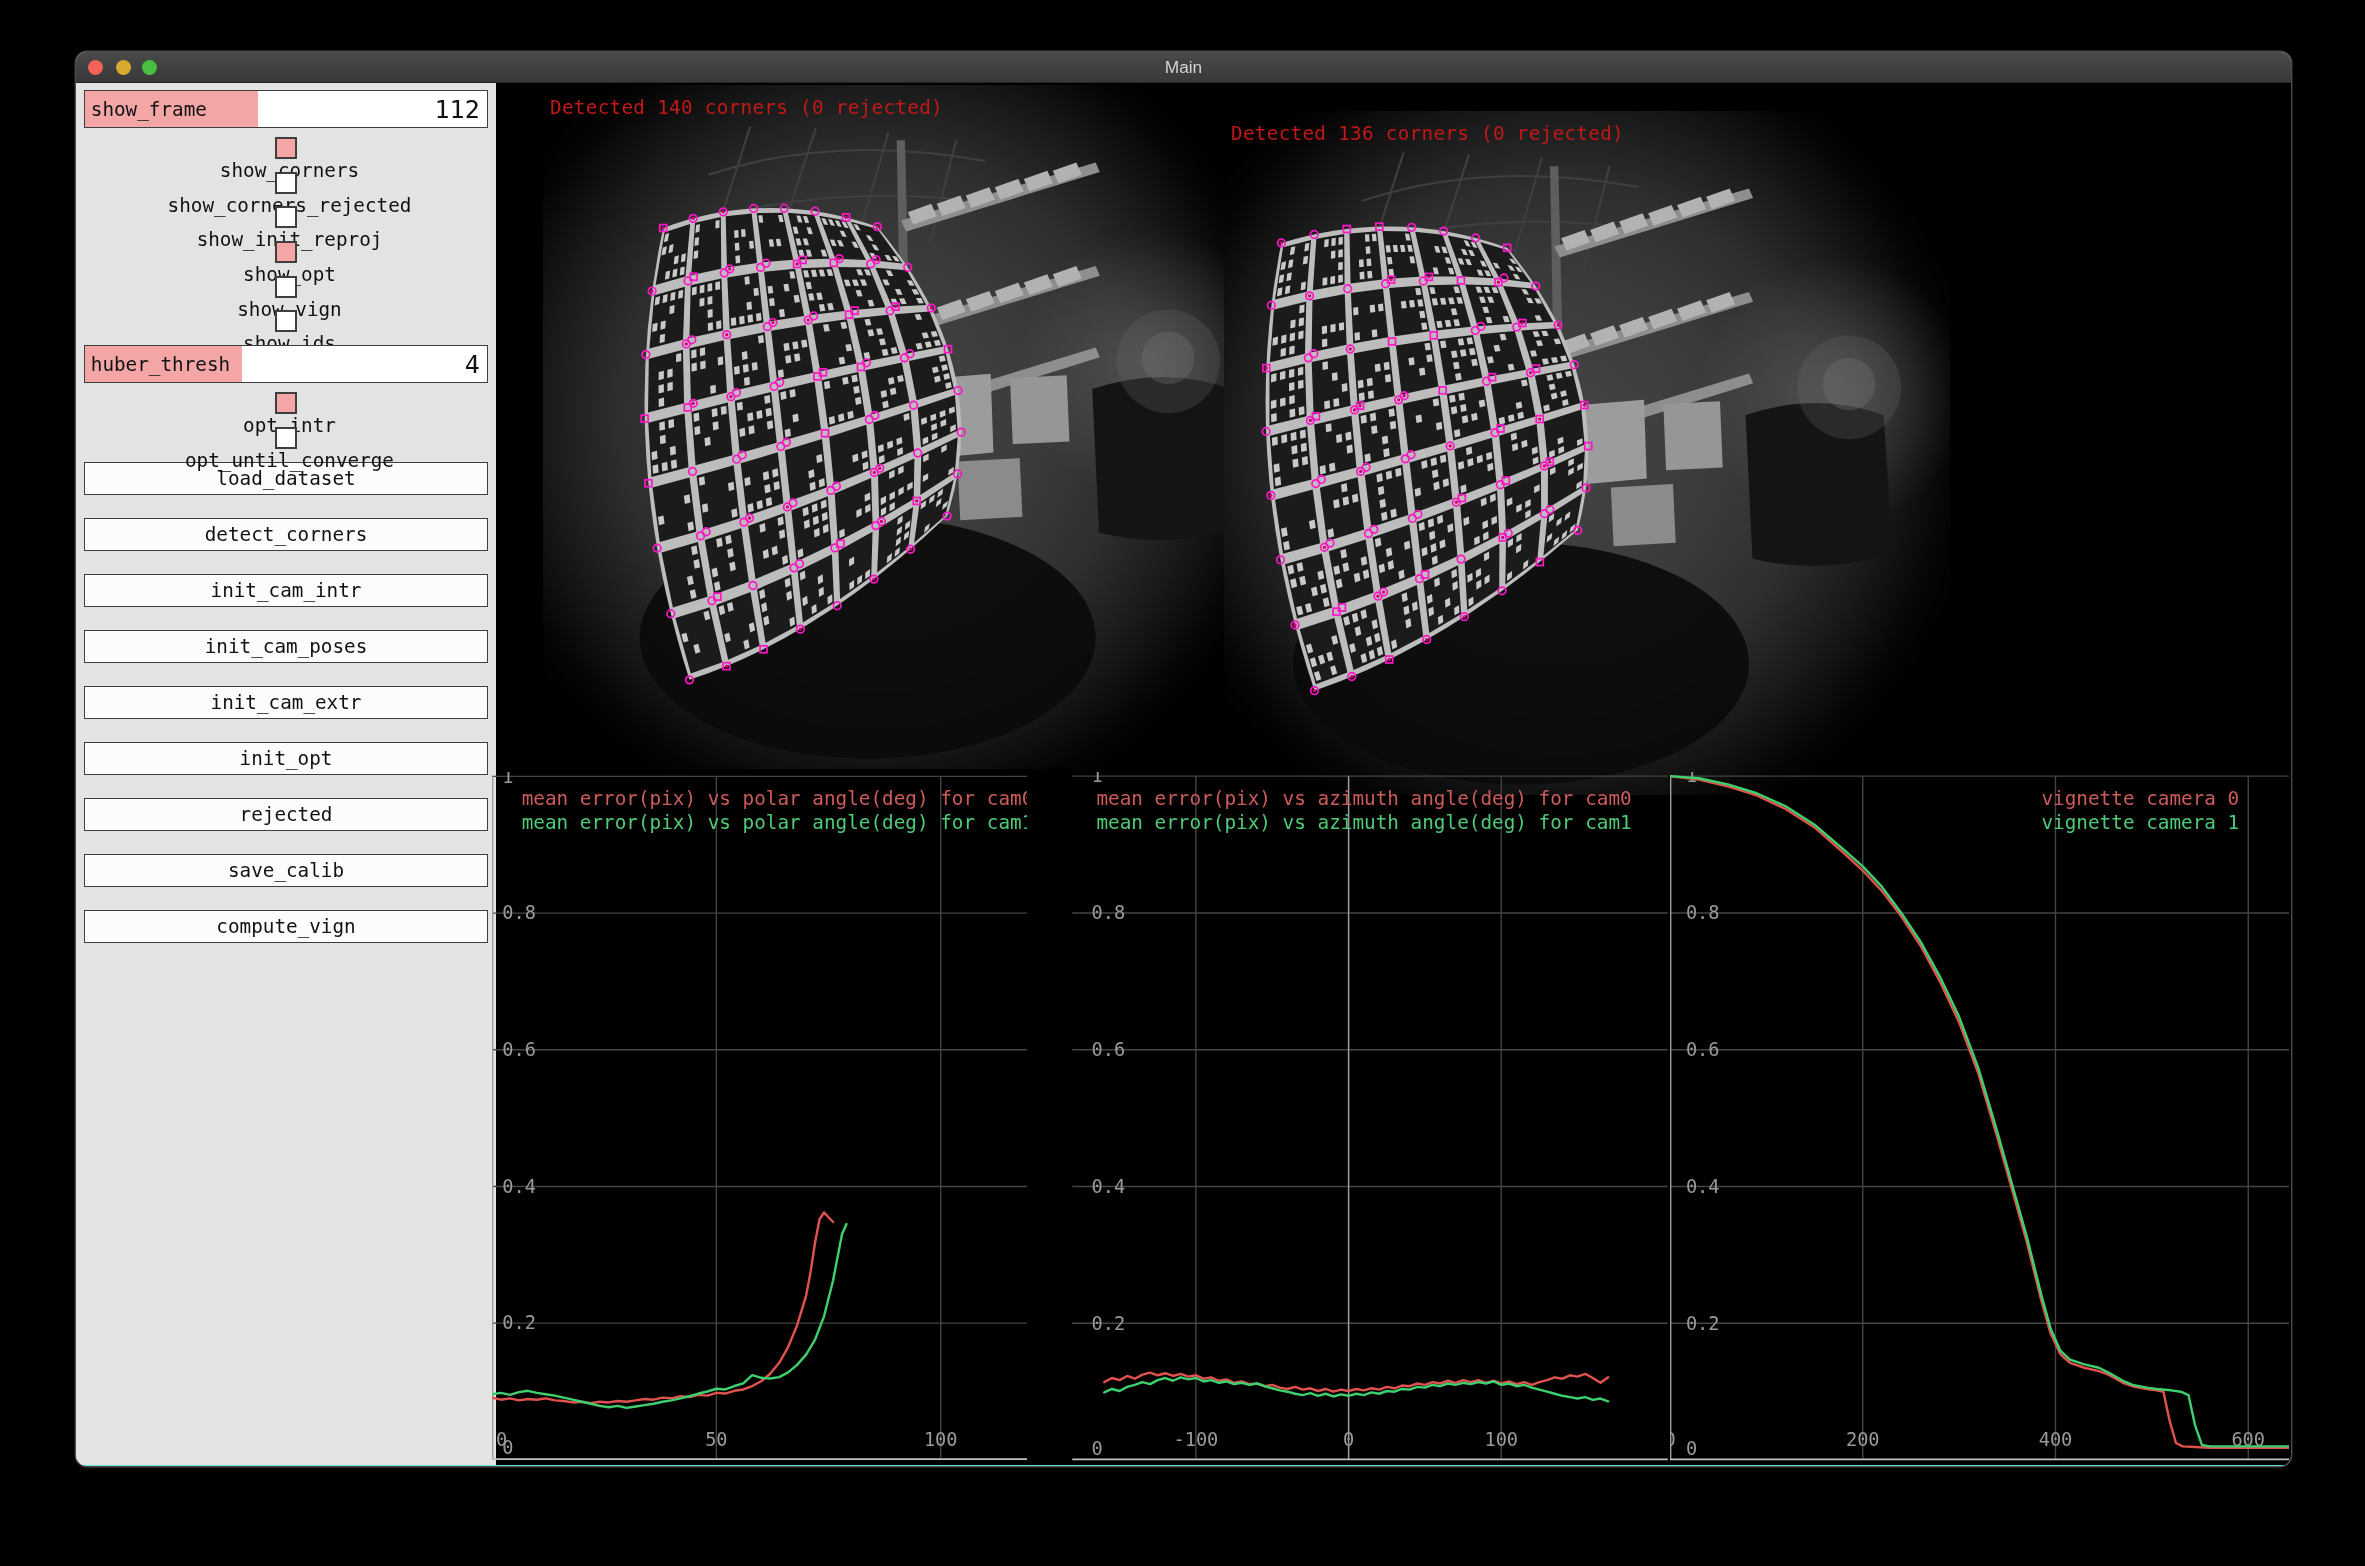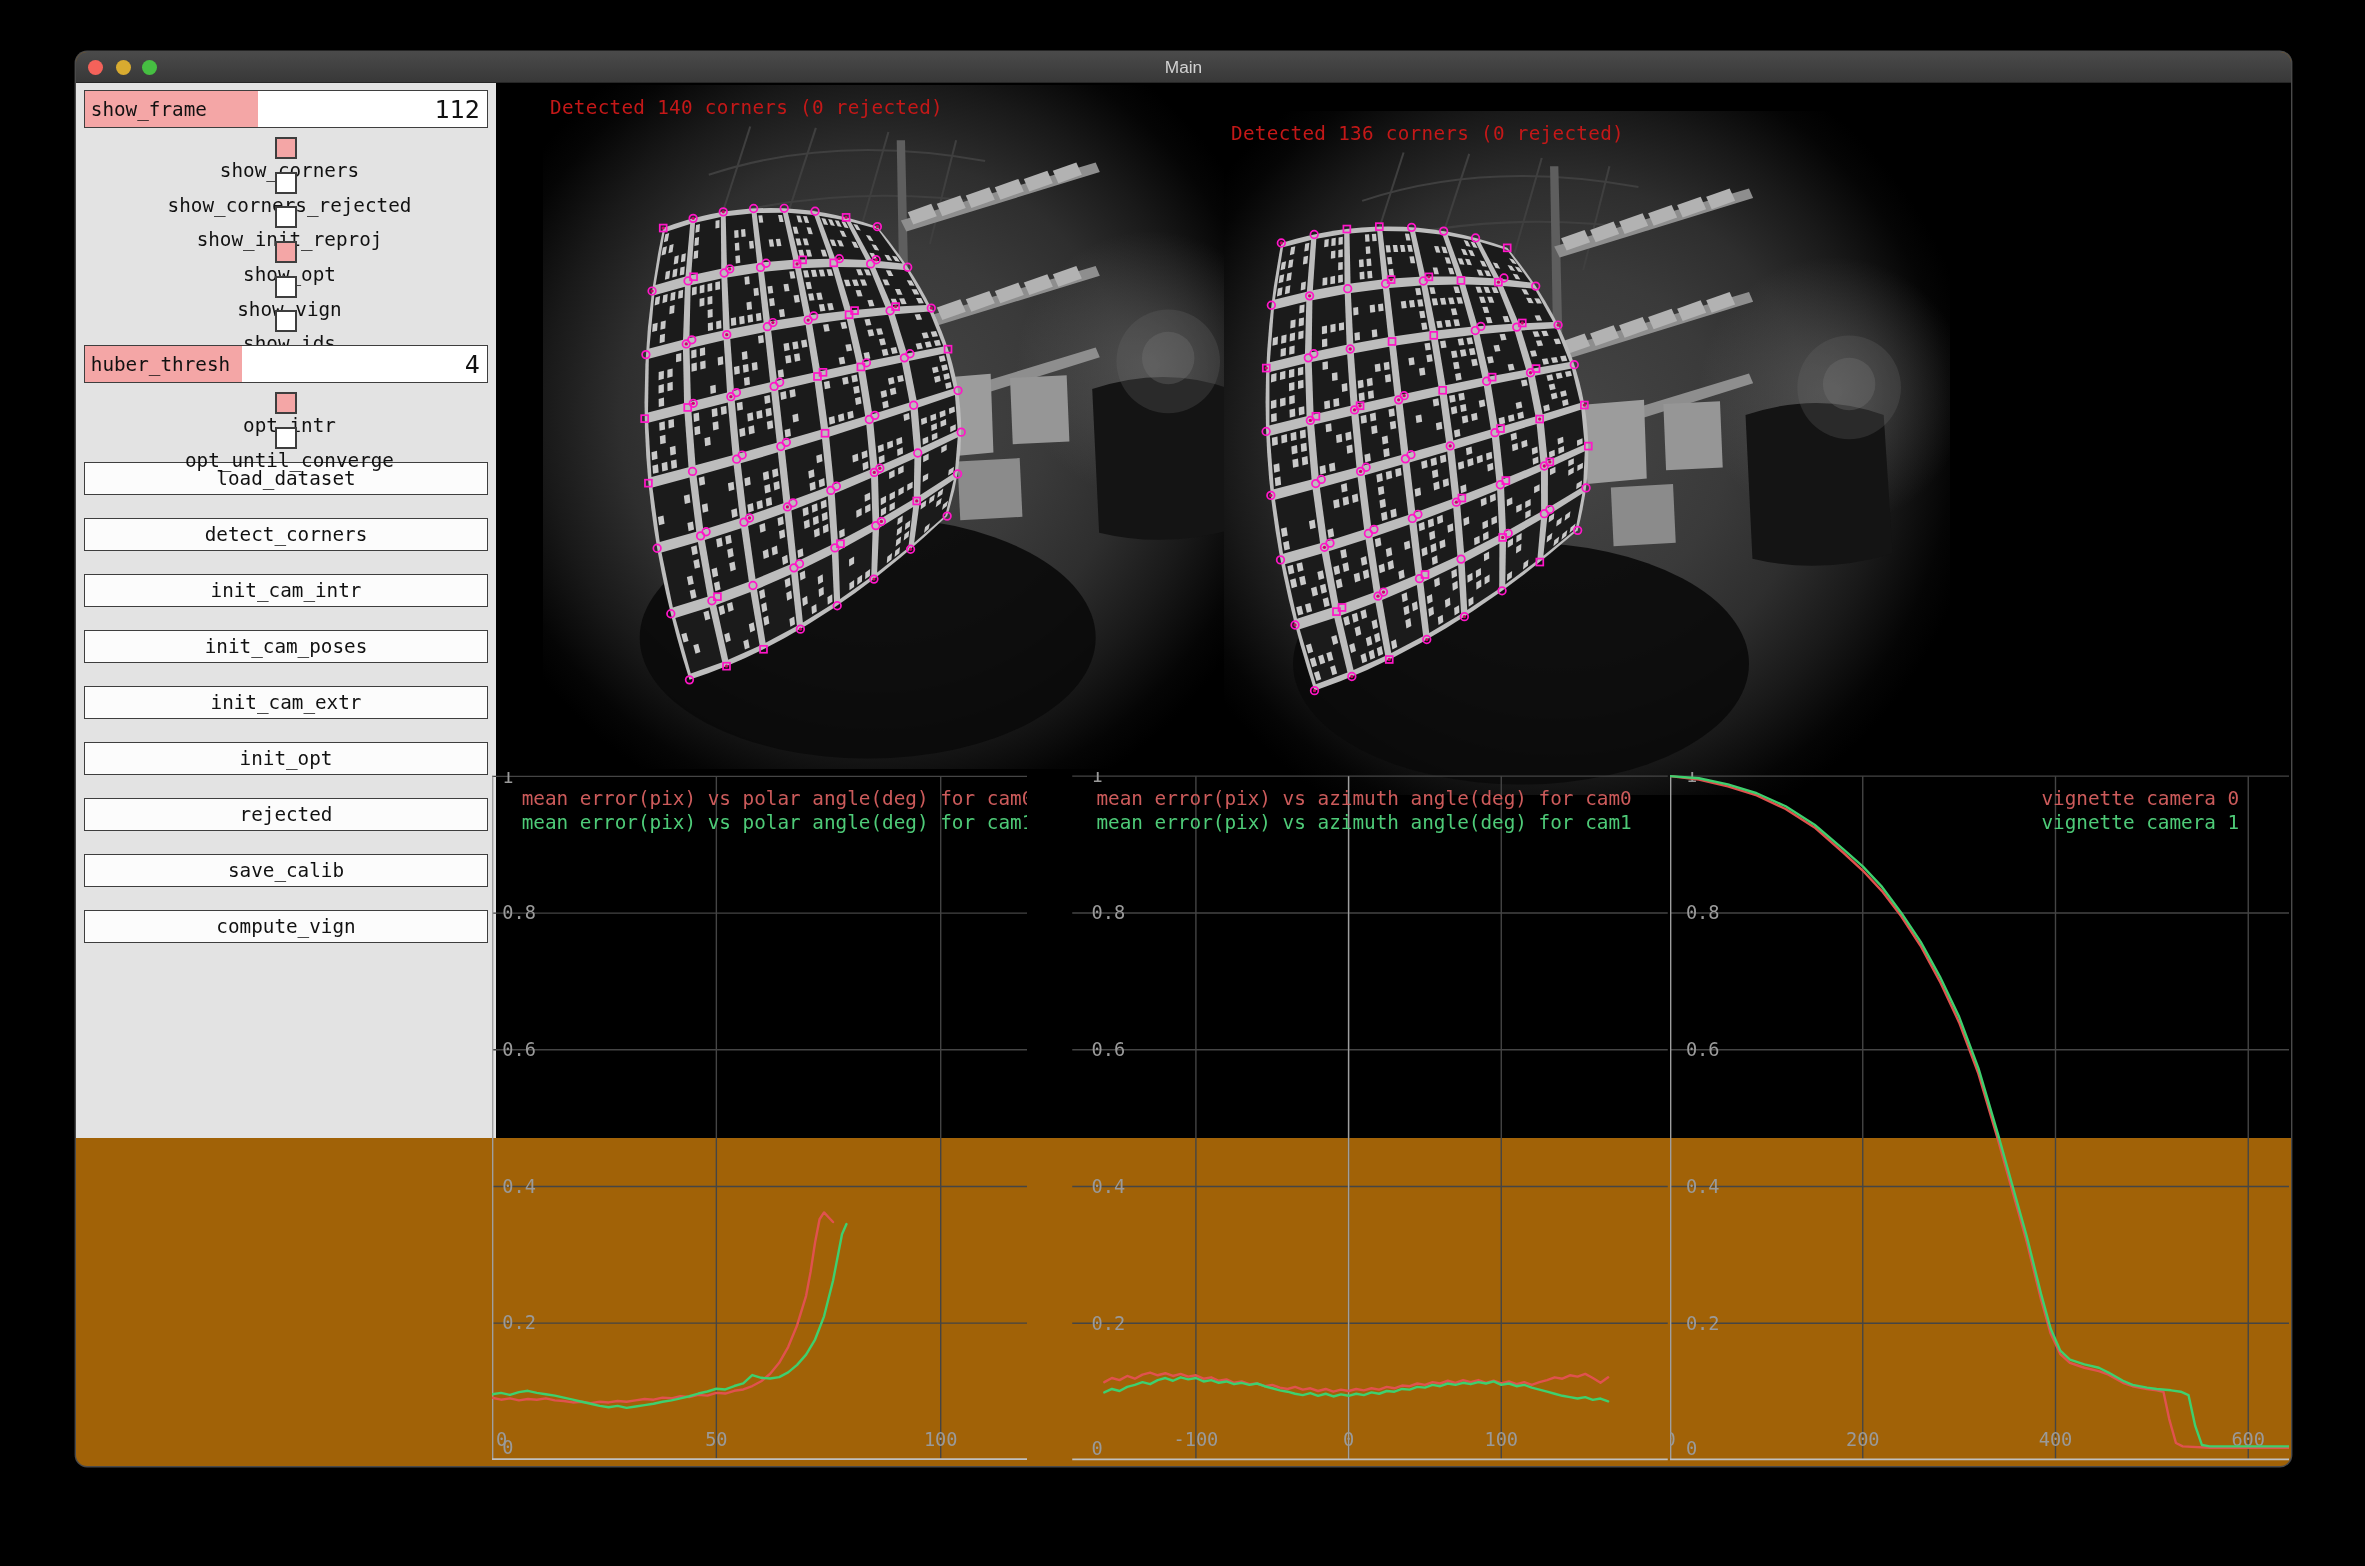--- a/index.html
+++ b/index.html
@@ -1,28 +1,28 @@
 <!DOCTYPE html>
 <html style="font-size:11px"><head>
 <meta charset="utf-8">
 <style>
   html,body{margin:0;padding:0;background:#000;}
   .screen{position:relative;width:2366px;height:1567px;background:#000;overflow:hidden;
           font-family:"DejaVu Sans Mono","Liberation Mono",monospace;}
-  .window{position:absolute;left:76px;top:52px;width:2215px;height:1414px;background:#a16207;
+  .window{position:absolute;left:76px;top:52px;width:2215px;height:1414px;background:#5eead4;
           border-radius:11px;overflow:hidden;box-shadow:0 0 0 1.4px #4a4a4a, 0 14px 41px rgba(0,0,0,.8);}
   .titlebar{position:relative;height:30px;background:linear-gradient(#4a4a4a,#383838);
             border-bottom:1.4px solid #262626;}
   .title{position:absolute;left:0;right:0;top:0;height:30px;line-height:30px;text-align:center;
          color:#d2d2d2;font-size:17.3px;font-family:"Liberation Sans",sans-serif;}
   .tl{position:absolute;top:7.6px;width:15px;height:15px;border-radius:50%;}
   .tl.red{left:12.4px;background:#f4625a;}
   .tl.yel{left:40px;background:#d8ab30;}
   .tl.grn{left:66px;background:#46bf42;}
-  .content{position:relative;display:flex;height:1055px;}
+  .content{position:relative;display:flex;height:1382px;}
   .sidebar{width:420px;background:#e3e3e3;padding:7px 8.3px;box-sizing:border-box;flex:none;}
   .srow{position:relative;height:36px;background:#fff;border:1.4px solid #3e3e3e;margin-bottom:9px;}
   .sfill{position:absolute;left:0;top:0;bottom:0;background:#f4a6a6;}
   .slabel{position:absolute;left:5.5px;top:0;bottom:0;display:flex;align-items:center;
           font-size:19.3px;color:#111;}
   .svalue{position:absolute;right:7px;top:0;bottom:0;display:flex;align-items:center;
           font-size:25px;color:#111;}
   .crow{display:flex;align-items:center;height:25px;margin-bottom:9.7px;flex-direction:column;}
   .cbox{width:22px;height:22px;background:#fff;border:2.1px solid #3e3e3e;flex:none;box-sizing:border-box;}
   .crow.checked .cbox{background:#f4a6a6;}

